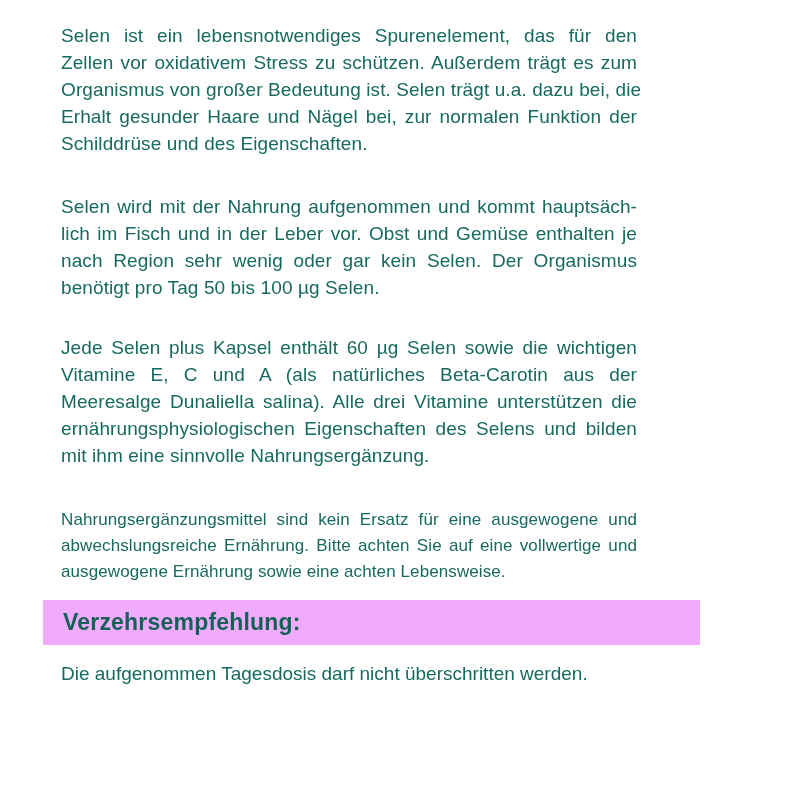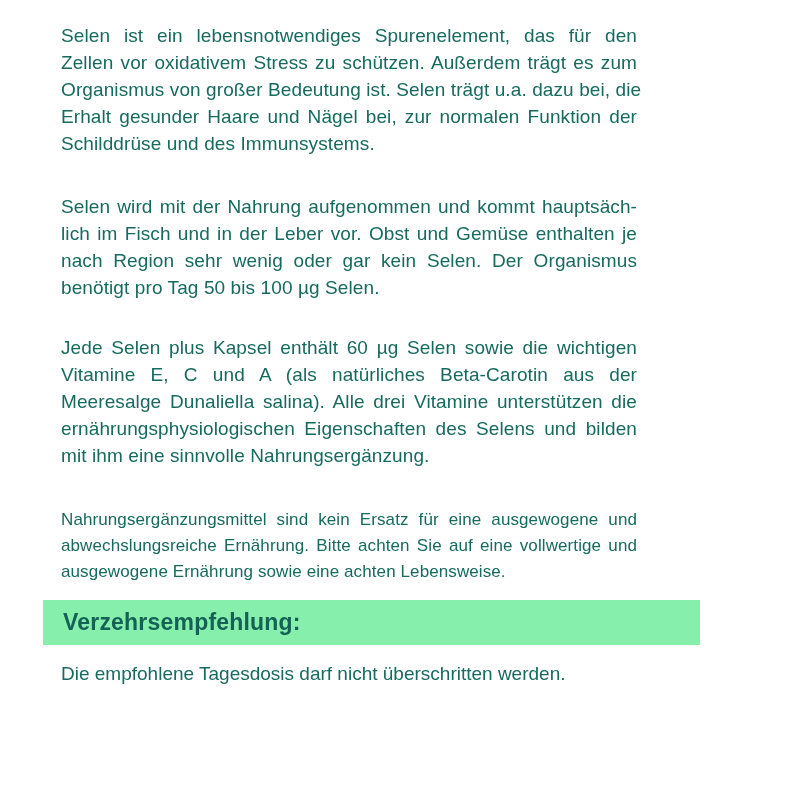--- a/index.html
+++ b/index.html
@@ -33,21 +33,21 @@
   .p-small {
     margin-top: 38px;
     font-size: 17px;
     line-height: 26px;
   }
   .banner {
     margin-top: 15px;
     margin-left: -18px;
     width: 694px;
     height: 45px;
-    background: #86efac;
+    background: #f0abfc;
     display: flex;
     align-items: center;
     padding-left: 20px;
   }
   .banner-heading {
     font-size: 23px;
     font-weight: bold;
     color: #156156;
     letter-spacing: 0.2px;
   }
@@ -65,21 +65,21 @@
 </head>
 <body>
 
 <div class="page">
 
   <div class="para p1">
       <div class="line">Selen ist ein lebensnotwendiges Spurenelement, das für den</div>
       <div class="line">Zellen vor oxidativem Stress zu schützen. Außerdem trägt es zum</div>
       <div class="line">Organismus von großer Bedeutung ist. Selen trägt u.a. dazu bei, die</div>
       <div class="line">Erhalt gesunder Haare und Nägel bei, zur normalen Funktion der</div>
-      <div class="line last">Schilddrüse und des Immunsystems.</div>
+      <div class="line last">Schilddrüse und des Eigenschaften.</div>
     </div>
 
   <div class="para p2">
       <div class="line">Selen wird mit der Nahrung aufgenommen und kommt hauptsäch-</div>
       <div class="line">lich im Fisch und in der Leber vor. Obst und Gemüse enthalten je</div>
       <div class="line">nach Region sehr wenig oder gar kein Selen. Der Organismus</div>
       <div class="line last">benötigt pro Tag 50 bis 100 µg Selen.</div>
     </div>
 
   <div class="para p3">
@@ -94,15 +94,15 @@
       <div class="line">Nahrungsergänzungsmittel sind kein Ersatz für eine ausgewogene und</div>
       <div class="line">abwechslungsreiche Ernährung. Bitte achten Sie auf eine vollwertige und</div>
       <div class="line last">ausgewogene Ernährung sowie eine achten Lebensweise.</div>
     </div>
 
   <div class="banner">
     <span class="banner-heading">Verzehrsempfehlung:</span>
   </div>
 
 
-  <div class="p-note">Die empfohlene Tagesdosis darf nicht überschritten werden.</div>
+  <div class="p-note">Die aufgenommen Tagesdosis darf nicht überschritten werden.</div>
 
 </div>
 
 </body></html>

